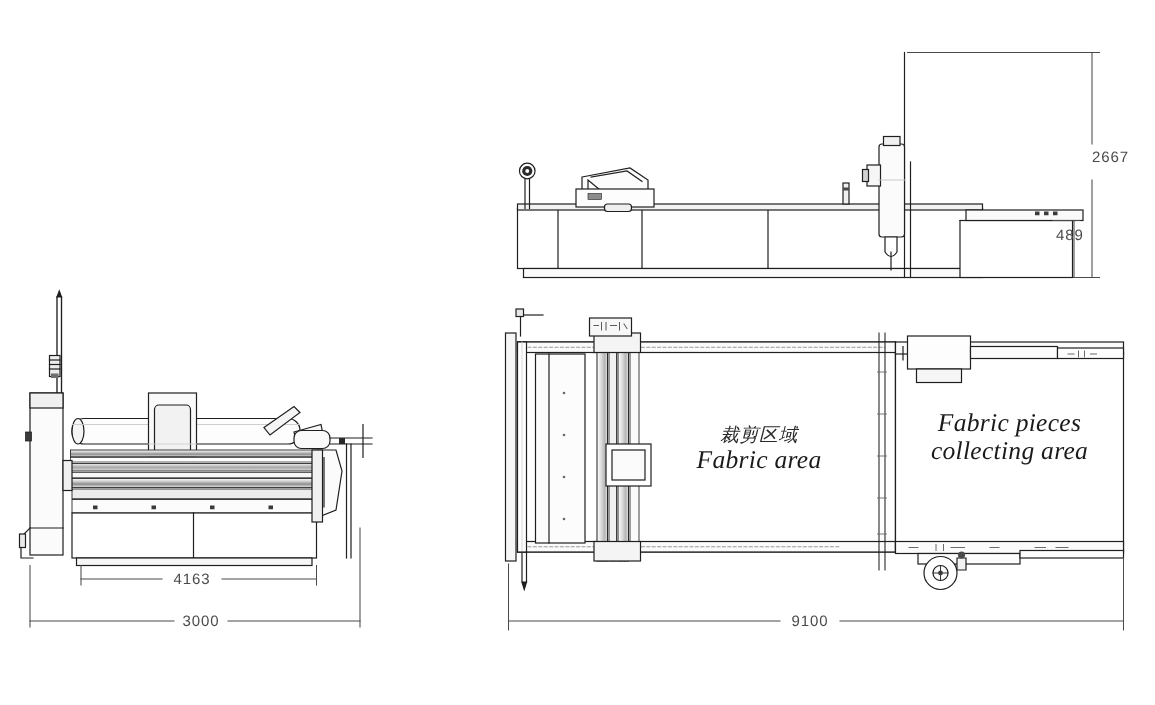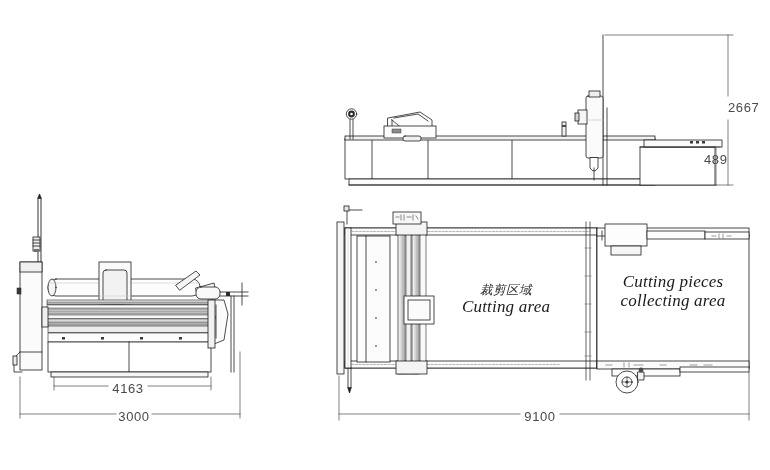--- a/index.html
+++ b/index.html
@@ -5,21 +5,21 @@
   html,body{margin:0;padding:0;background:#ffffff;}
   body{width:770px;height:470px;overflow:hidden;
        font-family:"Liberation Serif",serif;}
   #sheet{position:relative;width:770px;height:470px;background:#fff;}
   svg{display:block;position:absolute;top:0;left:0;}
   .lbl{position:absolute;color:#1a1a1a;white-space:nowrap;text-align:center;}
   .zone{line-height:1.12;font-style:italic;}
   .zone .cn{font-size:12.5px;letter-spacing:.5px;font-family:"DejaVu Sans",sans-serif;color:#2a2a2a;}
   .zone .en{font-size:17px;letter-spacing:.2px;}
   .zone .en.big{font-size:17px;}
-  .dim{font-size:13px;color:#4a4a4a;font-family:"Liberation Sans",sans-serif;letter-spacing:.6px;}
+  .dim{font-size:10px;color:#4a4a4a;font-family:"Liberation Sans",sans-serif;letter-spacing:.6px;}
 </style>
 </head>
 <body>
 
 <div id="sheet">
 
   <svg width="770" height="470" viewBox="0 0 770 470">
     <defs>
       <linearGradient id="railG" x1="0" y1="0" x2="0" y2="1">
         <stop offset="0%" stop-color="#ffffff"></stop>
@@ -288,25 +288,25 @@
         <line x1="749" y1="372" x2="749" y2="420"></line>
         <line x1="339" y1="414" x2="520" y2="414"></line>
         <line x1="560" y1="414" x2="749" y2="414"></line>
       </g>
 
     </g>
   </svg>
 
   <div class="lbl zone" style="left:432px;top:283px;width:148px;">
     <div class="cn">裁剪区域</div>
-    <div class="en">Cutting area</div>
+    <div class="en">Fabric area</div>
   </div>
 
   <div class="lbl zone" style="left:600px;top:272px;width:146px;">
-    <div class="en big">Cutting pieces</div>
+    <div class="en big">Fabric pieces</div>
     <div class="en big">collecting area</div>
   </div>
 
   <div class="lbl dim" style="left:108px;top:381px;width:40px;">4163</div>
   <div class="lbl dim" style="left:116px;top:409px;width:36px;">3000</div>
 
   <div class="lbl dim" style="left:728px;top:100px;width:40px;text-align:left;">2667</div>
   <div class="lbl dim" style="left:704px;top:152px;width:30px;text-align:left;">489</div>
 
   <div class="lbl dim" style="left:520px;top:409px;width:40px;">9100</div>

